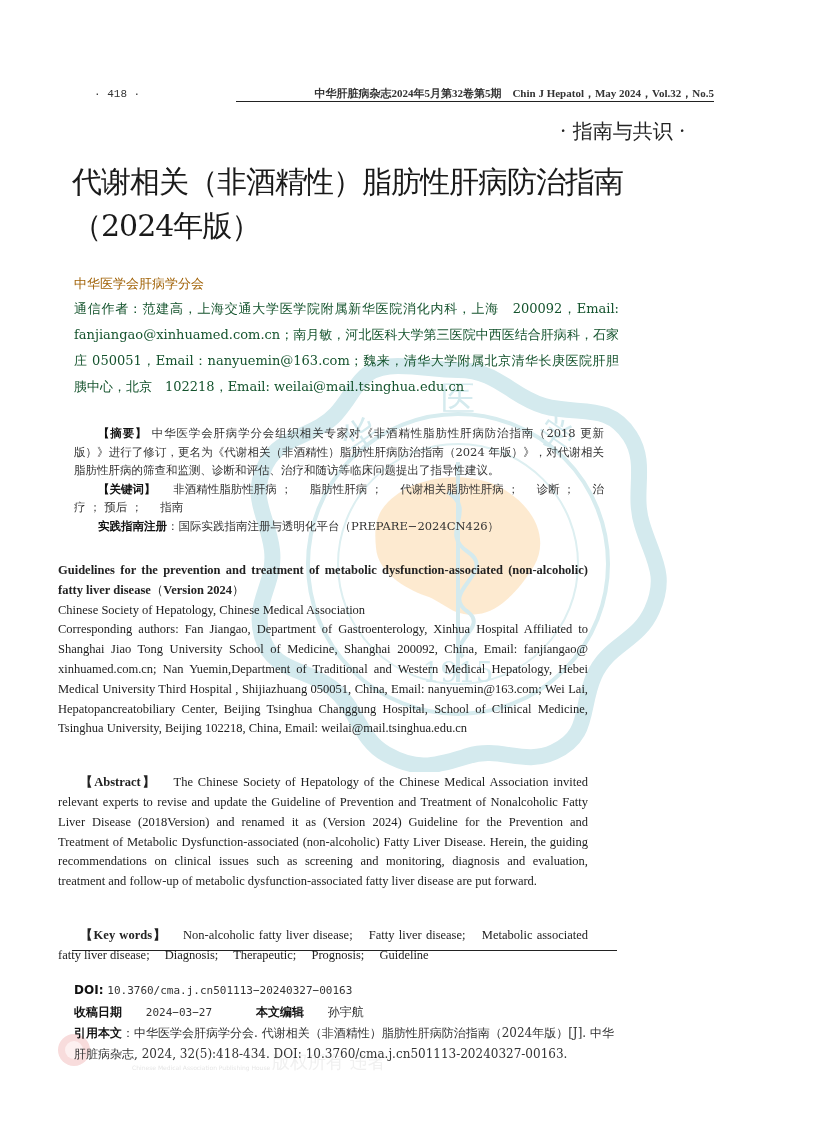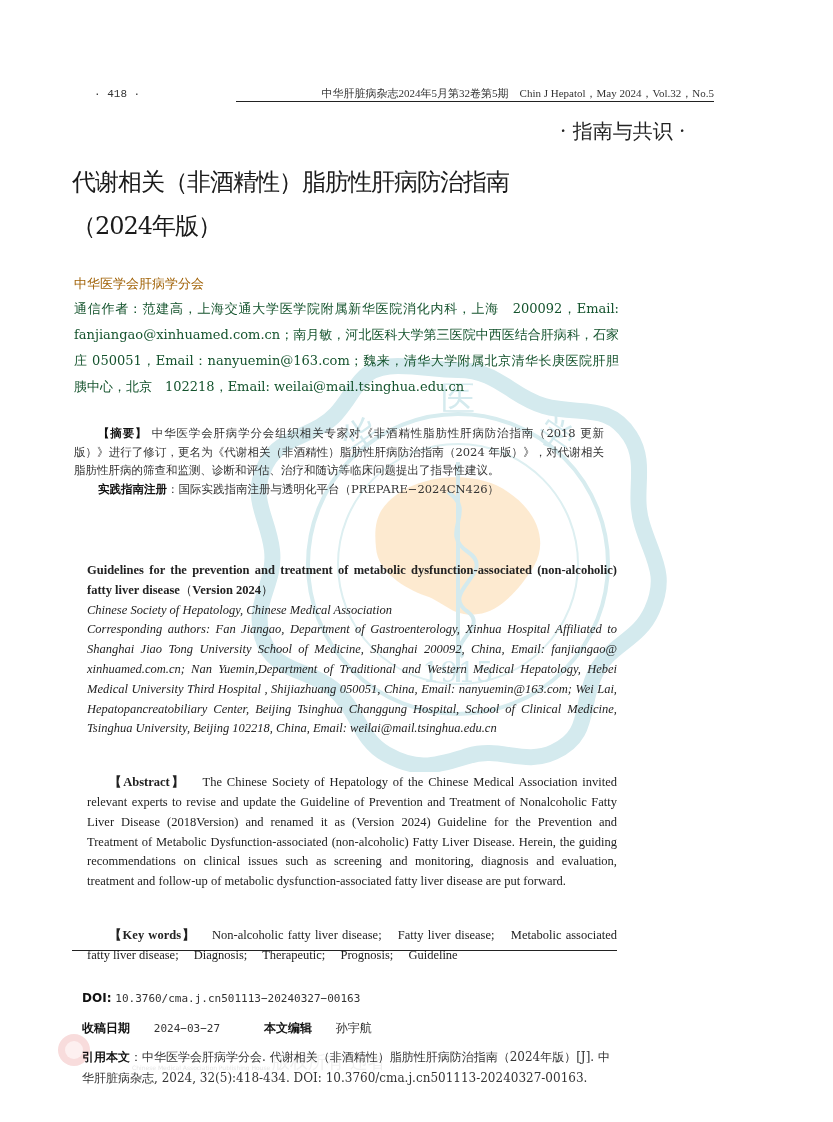--- a/index.html
+++ b/index.html
@@ -5,45 +5,45 @@
   html, body { margin: 0; padding: 0; background: #ffffff; }
   body { width: 833px; height: 1122px; position: relative; overflow: hidden;
          font-family: "DejaVu Serif", "Liberation Serif", serif; color: #222; }
   .abs { position: absolute; }
 
   
   .seal { position: absolute; left: 248px; top: 352px; width: 420px; height: 420px; pointer-events: none; }
   .footer-wm { position: absolute; left: 52px; top: 1030px; width: 330px; height: 44px; pointer-events: none; }
 
   .page-no { left: 94px; top: 88px; font-size: 11px; font-family: Liberation Mono, monospace; color: #333; }
-  .running-head { left: 236px; top: 86px; width: 478px; text-align: right; font-size: 11px; font-family: "Liberation Serif", serif; color: #333; }
+  .running-head { left: 236px; top: 86px; width: 478px; text-align: right; font-size: 11px; font-family: "Liberation Serif", serif; color: #333; font-weight: bold; }
   .head-rule { left: 236px; top: 101px; width: 478px; height: 0; border-top: 1.2px solid #222; }
   .column-label-wrap { left: 560px; top: 118px; width: 178px; text-align: left; font-size: 20px; color: #222; }
 
-  .title { left: 72px; top: 160px; width: 600px; font-size: 24px; line-height: 44px; font-family: "DejaVu Serif", serif; color: #1a1a1a; letter-spacing: -1px; font-weight: normal; }
+  .title { left: 72px; top: 160px; width: 600px; font-size: 30px; line-height: 44px; font-family: "DejaVu Serif", serif; color: #1a1a1a; letter-spacing: -1px; font-weight: normal; }
 
   .org { left: 74px; top: 275px; font-size: 13px; font-family: "DejaVu Serif", serif; color: #a16207; }
   .corr { left: 74px; top: 296px; width: 545px; font-size: 13px; line-height: 26px; font-family: "DejaVu Serif", serif; color: #14532d; text-align: justify; text-align-last: left; }
 
   .cn-abs { left: 74px; top: 424px; width: 530px; font-size: 11.5px; line-height: 18.5px; font-family: "DejaVu Serif", serif; color: #333; text-align: justify; }
   .cn-abs p { margin: 0; text-indent: 24px; }
   .cn-abs b { font-family: "DejaVu Sans", sans-serif; color: #111; }
   .cn-abs .kw-gap { display: inline-block; width: 14px; }
 
-  .en { left: 87px; top: 561px; width: 530px; font-size: 12.5px; line-height: 19.8px; font-family: "Liberation Serif", serif; color: #222; text-align: justify; }
+  .en { left: 58px; top: 561px; width: 530px; font-size: 12.5px; line-height: 19.8px; font-family: "Liberation Serif", serif; color: #222; text-align: justify; }
   .en p { margin: 0; }
   .en .en-title { font-weight: bold; }
-  .en .it { font-style: italic; }
+  .en .it { }
   .en .ind { text-indent: 22px; margin-top: 34px; }
   .en b { font-weight: bold; }
   .en .gap { display: inline-block; width: 12px; }
 
   .foot-rule { left: 72px; top: 950px; width: 545px; height: 0; border-top: 1.2px solid #222; }
   .foot { left: 74px; top: 980px; width: 545px; font-size: 12px; line-height: 20.5px; color: #333; font-family: "DejaVu Serif", serif; }
-  .foot p { margin: 8px; }
+  .foot p { margin: 0; }
   .foot b { font-family: "DejaVu Sans", sans-serif; color: #111; }
   .foot .mono { font-family: "DejaVu Sans Mono", monospace; font-size: 11px; }
   .foot .sp { display: inline-block; width: 20px; }
 </style>
 </head>
 <body>
 
 <svg class="seal" viewBox="0 0 420 420">
   <g fill="none" stroke="#d4eaee" stroke-width="16">
     <path d="M210 18 C250 18 262 44 296 54 C332 64 360 50 382 84 C400 112 384 140 394 172 C404 206 420 222 404 258 C390 290 360 292 346 324 C332 356 342 384 306 400 C276 414 252 394 220 404 C186 414 170 420 138 402 C110 386 110 356 84 336 C58 316 24 320 14 284 C4 250 28 232 24 198 C20 164 0 146 18 112 C34 82 66 86 88 62 C110 38 110 14 150 14 C176 14 186 18 210 18 Z"></path>
@@ -72,20 +72,30 @@
 
 <div class="abs org">中华医学会肝病学分会</div>
 <div class="abs corr">
   <span>通信作者：</span><span>范建高，上海交通大学医学院附属新华医院消化内科，上海　200092，Email: fanjiangao@xinhuamed.com.cn；南月敏，河北医科大学第三医院中西医结合肝病科，石家庄 050051，Email：nanyuemin@163.com；魏来，清华大学附属北京清华长庚医院肝胆胰中心，北京　102218，Email: weilai@mail.tsinghua.edu.cn</span>
 </div>
 
 <div class="abs cn-abs">
   <p>
     <b>【摘要】</b>
     <span>中华医学会肝病学分会组织相关专家对《非酒精性脂肪性肝病防治指南（2018 更新版）》进行了修订，更名为《代谢相关（非酒精性）脂肪性肝病防治指南（2024 年版）》，对代谢相关脂肪性肝病的筛查和监测、诊断和评估、治疗和随访等临床问题提出了指导性建议。</span>
+  </p>
+  <p>
+    <b>【关键词】</b><span class="kw-gap"></span>
+    <span>非酒精性脂肪性肝病</span> ；<span class="kw-gap"></span>
+    <span>脂肪性肝病</span> ；<span class="kw-gap"></span>
+    <span>代谢相关脂肪性肝病</span> ；<span class="kw-gap"></span>
+    <span>诊断</span> ；<span class="kw-gap"></span>
+    <span>治疗</span> ；
+    <span>预后</span> ；<span class="kw-gap"></span>
+    <span>指南</span>
   </p>
   <p>
     <b>实践指南注册</b><span>：国际实践指南注册与透明化平台（PREPARE−2024CN426）</span>
   </p>
 </div>
 
 <div class="abs en">
   <p class="en-title">
     <span>Guidelines for the prevention and treatment of metabolic dysfunction-associated (non-alcoholic) fatty liver disease</span><span style="font-weight:normal;">（</span><span>Version 2024</span><span style="font-weight:normal;">）</span>
   </p>

